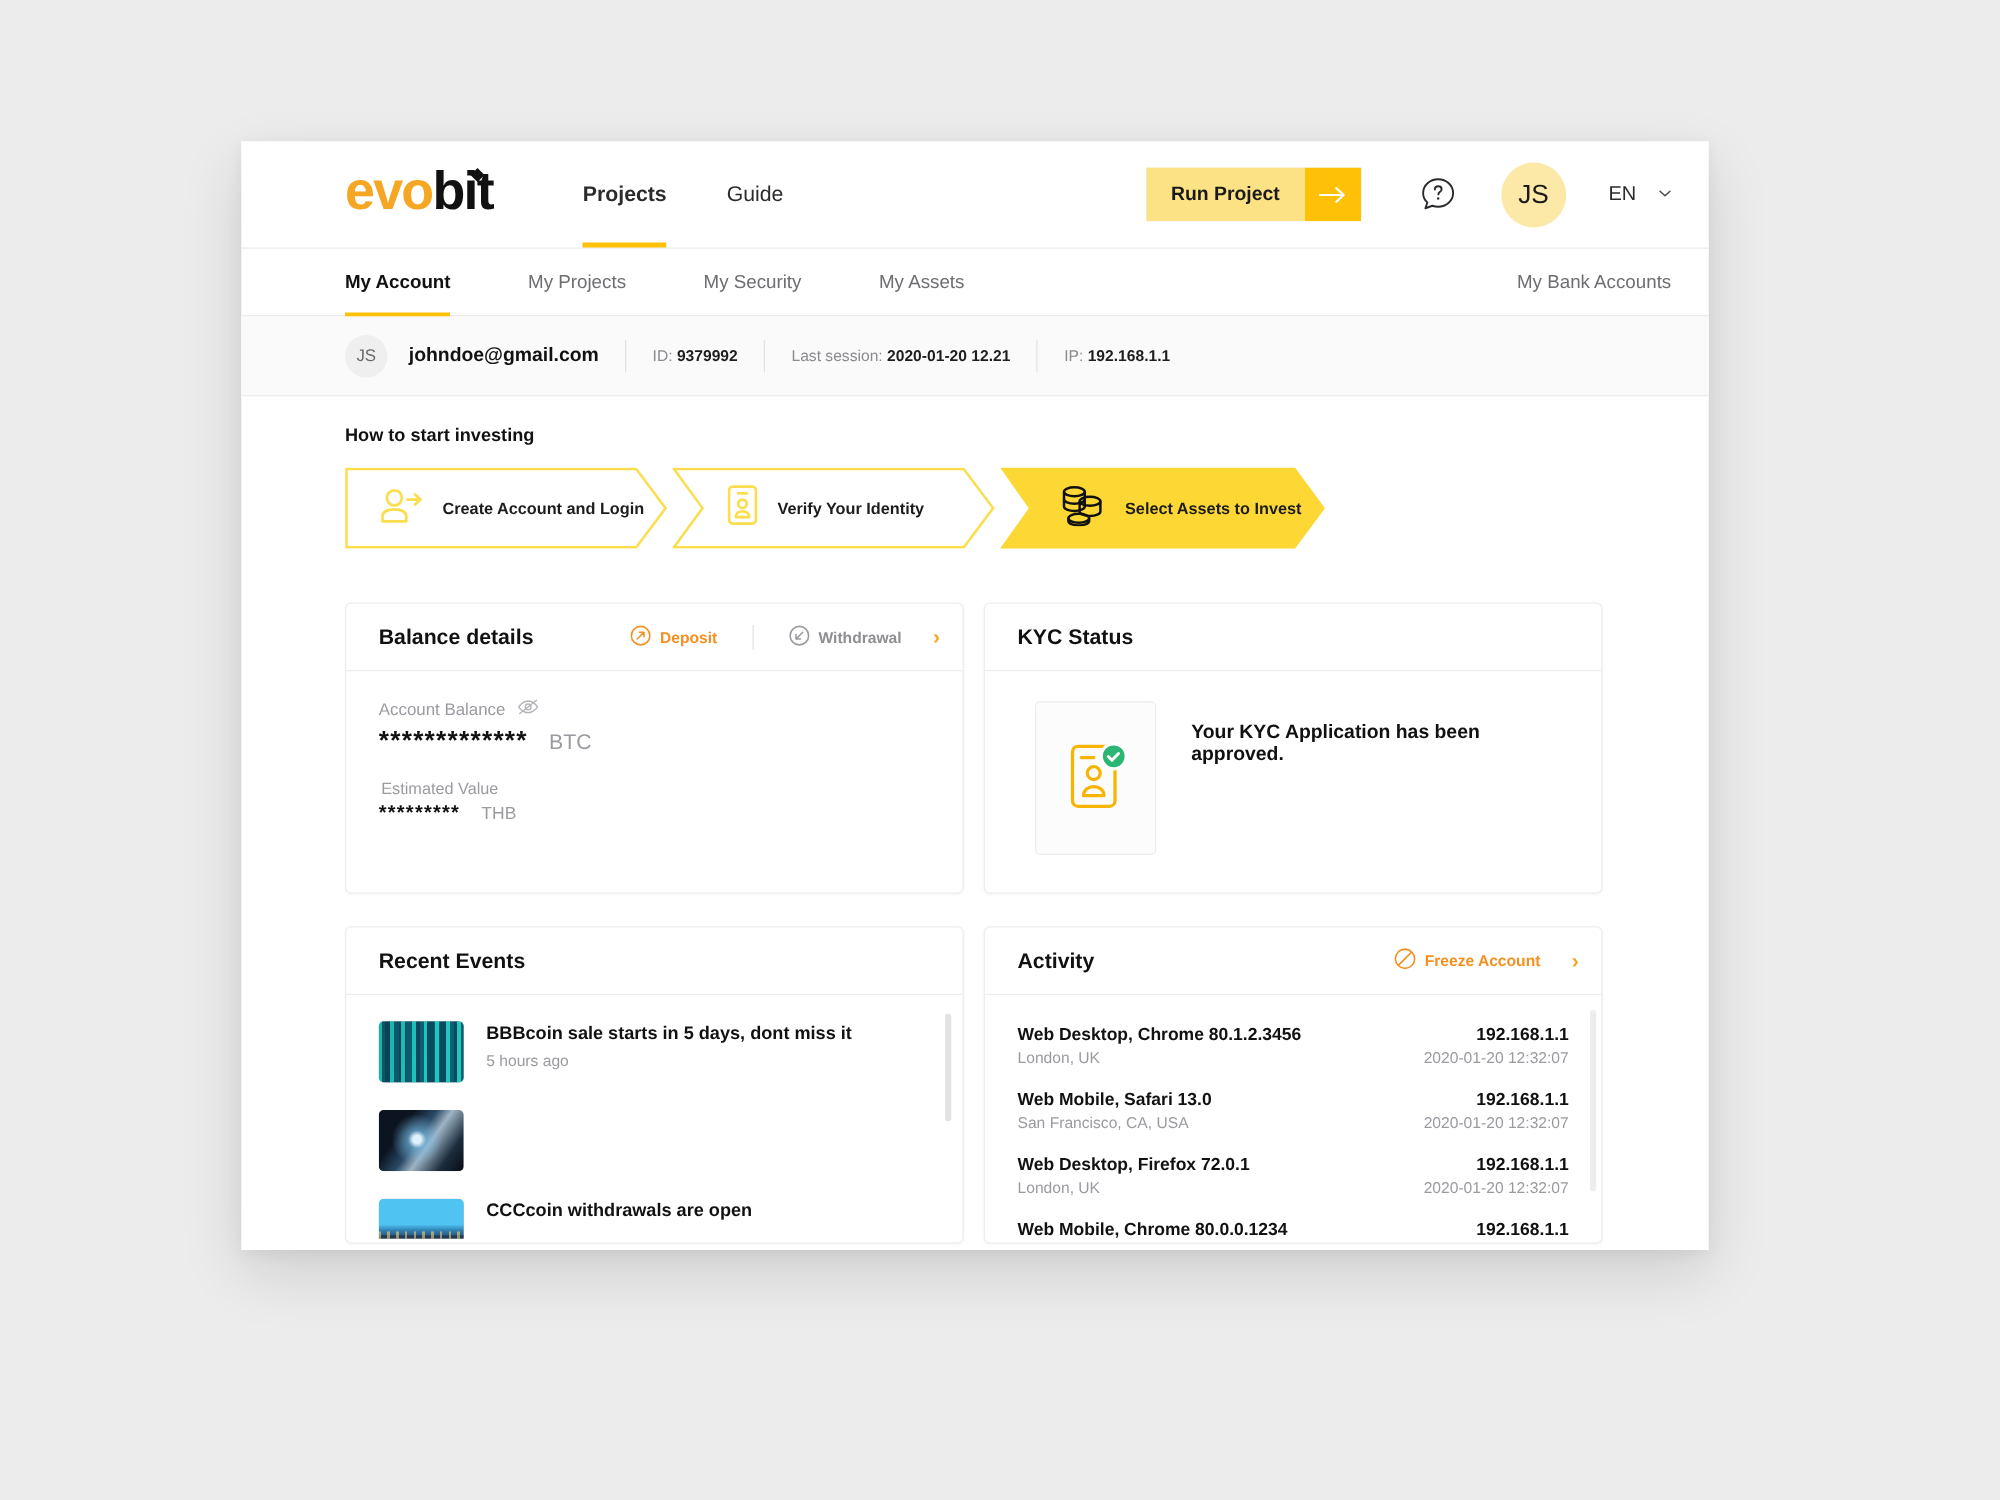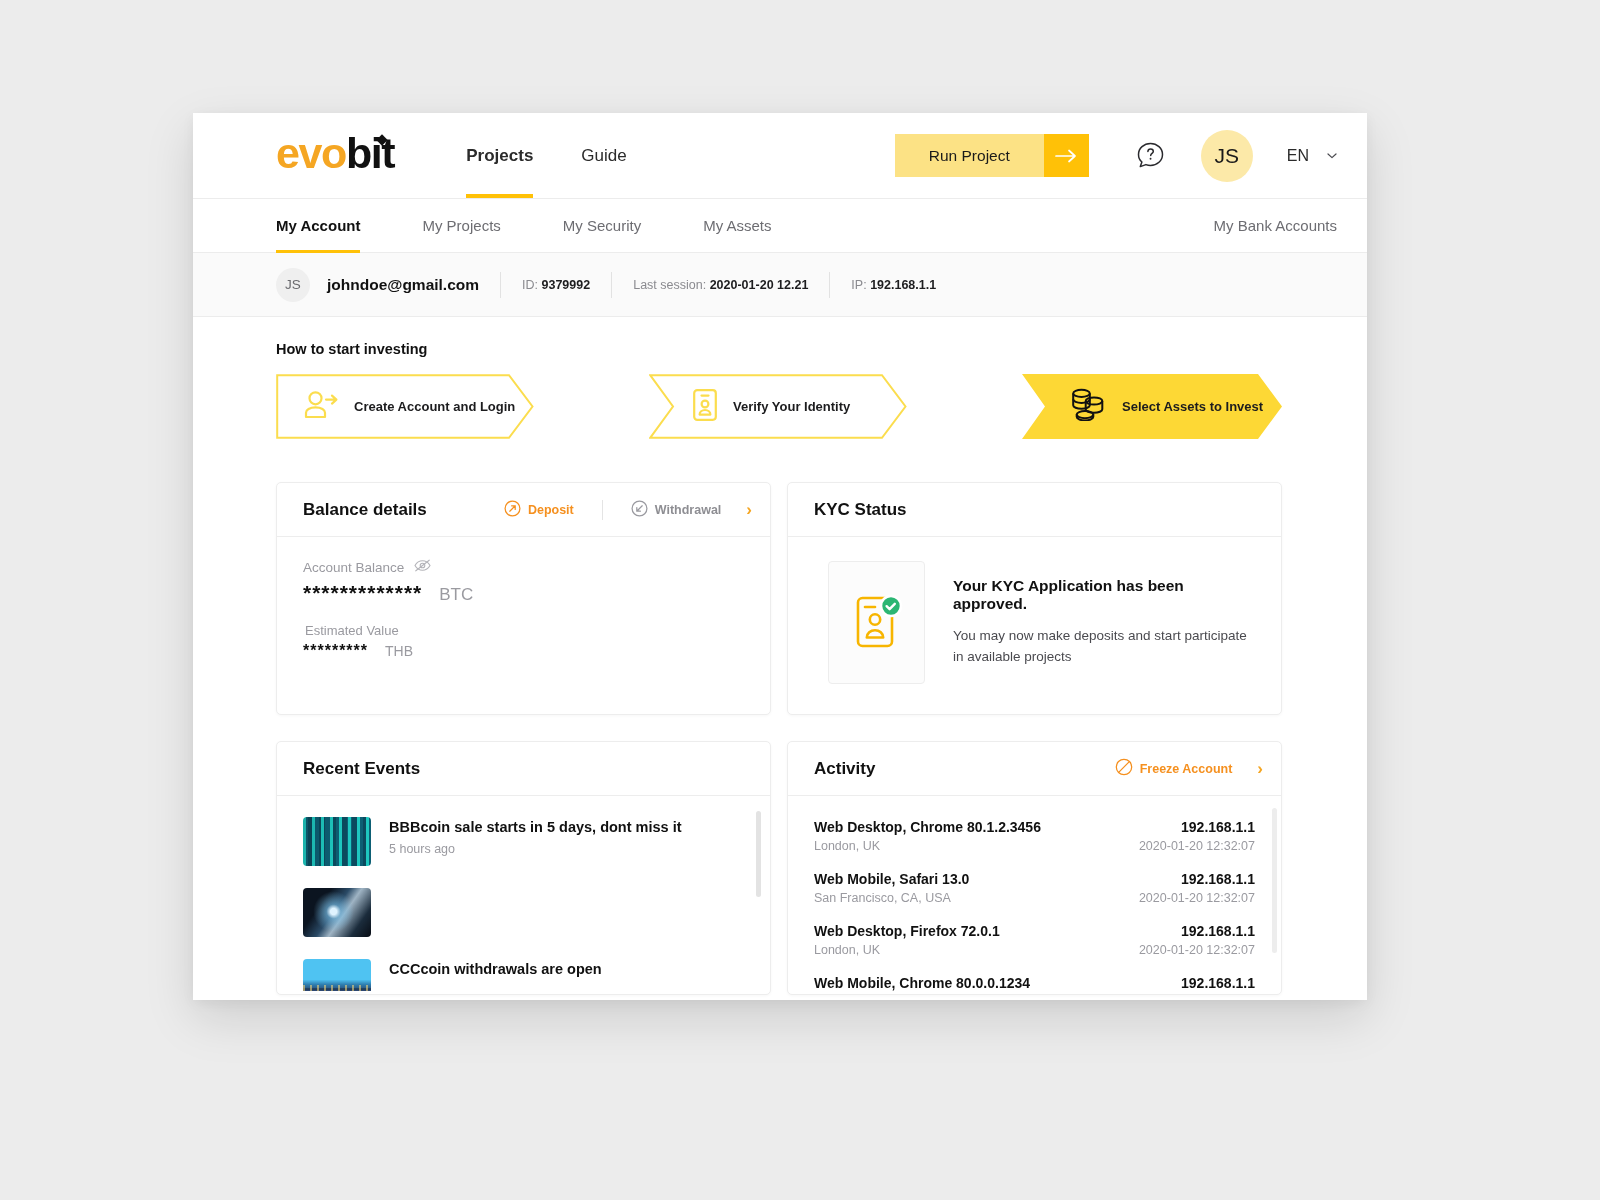--- a/index.html
+++ b/index.html
@@ -80,24 +80,24 @@
     height: 43px;
     border: none;
     cursor: pointer;
     overflow: hidden;
     font-family: inherit;
   }
   .run-btn .lbl {
     background: #FCE285;
     color: #1a1a1a;
     font-size: 15.5px;
-    font-weight: 400;
-    display: flex;
-    align-items: center;
-    padding: 0 34px;
+    font-weight: 700;
+    display: flex;
+    align-items: center;
+    padding: 0 20px;
   }
   .run-btn .arr {
     background: #FFC107;
     width: 45px;
     display: flex;
     align-items: center;
     justify-content: center;
   }
   .help-icon {
     margin-left: 47px;
@@ -184,21 +184,21 @@
   
   .content { padding: 24px 85px 0 83px; }
   .section-title {
     font-size: 14.5px;
     font-weight: 700;
     color: #111;
     margin-bottom: 17px;
   }
 
   
-  .stepper { display: flex; height: 82px; justify-content: space-between; }
+  .stepper { display: flex; height: 82px; }
   .step {
     position: relative;
     height: 65px;
     display: flex;
     align-items: center;
     padding-left: 28px;
   }
   .step svg.bg { position: absolute; inset: 0; width: 100%; height: 100%; }
   .step .inner { position: relative; display: flex; align-items: center; gap: 16px; }
   .step .stxt {
@@ -544,21 +544,20 @@
                 <path d="M15 17h10" stroke="#F7B500" stroke-width="2.6" stroke-linecap="round"></path>
                 <circle cx="25" cy="29.5" r="5.2" stroke="#F7B500" stroke-width="2.6"></circle>
                 <path d="M16.8 47.5c0-4.4 3.7-7.3 8.2-7.3s8.2 2.9 8.2 7.3z" stroke="#F7B500" stroke-width="2.6" stroke-linejoin="round"></path>
                 <circle cx="41" cy="16" r="10" fill="#2BB673" stroke="#ffffff" stroke-width="2.6"></circle>
                 <path d="m36.6 16.2 3 3 5.2-5.4" stroke="#ffffff" stroke-width="2.4" stroke-linecap="round" stroke-linejoin="round"></path>
               </svg>
             </span>
           </div>
           <div>
             <div class="kyc-h">Your KYC Application has been approved.</div>
-            <div class="kyc-p">You may now make deposits and start participate in available projects</div>
           </div>
         </div>
       </div>
     </div>
 
     <div class="cards-row">
 
       <div class="card">
         <div class="card-head">
           <div class="card-title">Recent Events</div>

